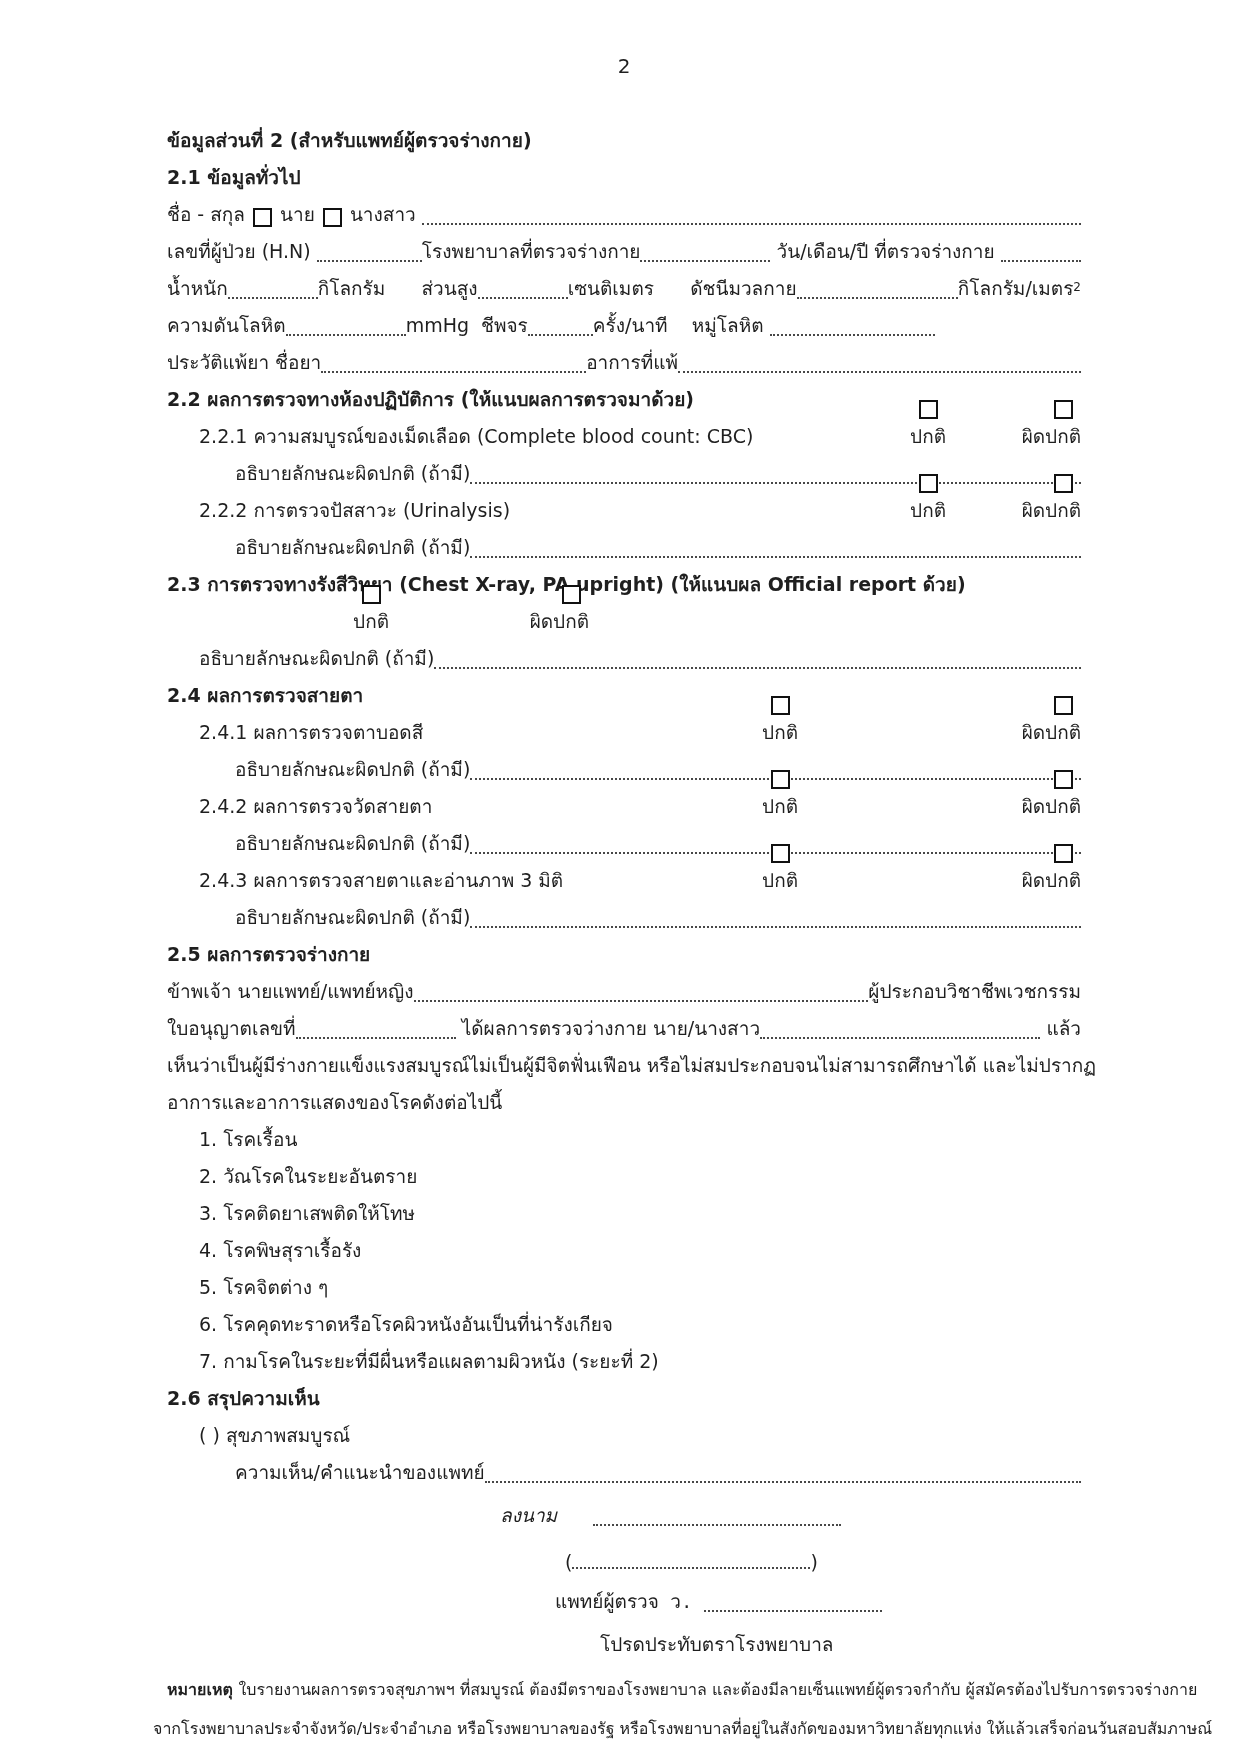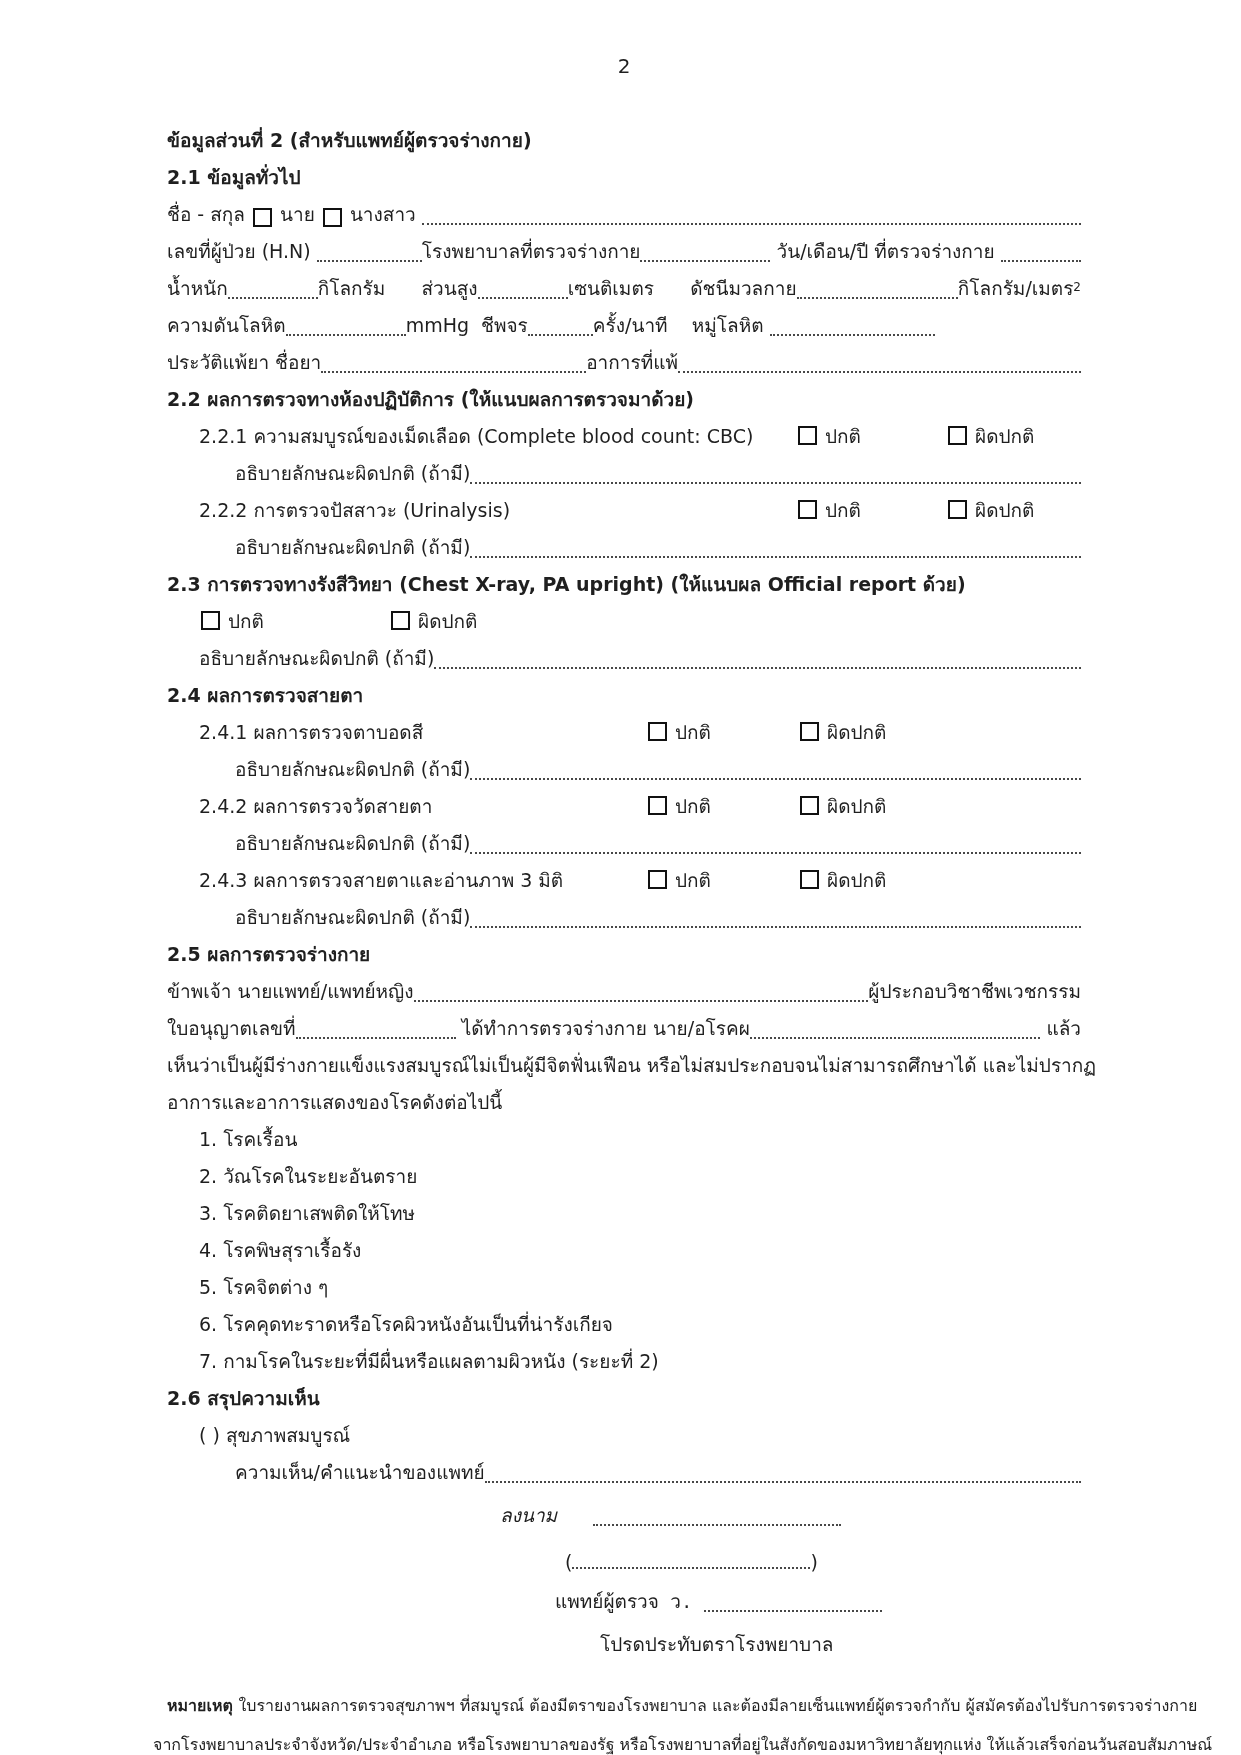--- a/index.html
+++ b/index.html
@@ -12,32 +12,32 @@
   .pagenum{text-align:center;font-size:20px;height:64px;}
   .ln{display:flex;align-items:flex-end;font-size:19px;height:37px;}
   .t,.b,.sup{white-space:pre;flex-shrink:0;}
   .b{font-weight:700;}
   .sup{font-size:12px;position:relative;top:-9px;}
   .grow{flex:1 1 auto;min-width:0;overflow:hidden;flex-shrink:1;}
   .dots{display:inline-block;border-bottom:2px dotted #474747;margin-bottom:4px;flex-shrink:0;}
   .dots.fill{flex:1 1 auto;}
   .cbx{width:19px;height:19px;border:2.5px solid #111;box-sizing:border-box;
        display:inline-block;margin:0 8px 2px 2px;flex-shrink:0;background:#fff;}
-  .cell{display:flex;align-items:center;flex-shrink:0;}
+  .cell{display:flex;align-items:flex-end;flex-shrink:0;flex-direction:column;}
   .cell-a1{width:150px}.cell-a2{width:135px}
   .cell-b1{width:152px}.cell-b2{width:283px}
   .cell-x1{width:190px}.cell-x2{width:200px}
   .ind1{padding-left:32px;}
   .ind2{padding-left:68px;}
   .sig1{padding-left:333px;height:43px;font-style:italic;}
   .sig2{padding-left:398px;height:43px;}
   .sig3{padding-left:388px;height:43px;font-family:Liberation Mono, monospace;}
   .sig4{padding-left:433px;height:43px;}
   .foot{font-size:16px;height:39px;align-items:flex-start;}
-  .gapT{margin-top:34px;}
+  .gapT{margin-top:18px;}
   .outdent{margin-left:-14px;}
 </style>
 </head>
 <body>
 
 <div class="page">
   <div class="pagenum">2</div>
   <div id="doc">
       <div class="ln h">
         <span class="b">ข้อมูลส่วนที่ 2 (สำหรับแพทย์ผู้ตรวจร่างกาย)</span>
@@ -187,21 +187,21 @@
         <span class="b">2.5 ผลการตรวจร่างกาย</span>
       </div>
       <div class="ln">
         <span class="t">ข้าพเจ้า นายแพทย์/แพทย์หญิง</span>
         <span class="dots fill"></span>
         <span class="t">ผู้ประกอบวิชาชีพเวชกรรม</span>
       </div>
       <div class="ln">
         <span class="t">ใบอนุญาตเลขที่</span>
         <span class="dots" style="width: 160px;"></span>
-        <span class="t"> ได้ทำการตรวจร่างกาย นาย/อโรคผ</span>
+        <span class="t"> ได้ผลการตรวจว่างกาย นาย/นางสาว</span>
         <span class="dots fill"></span>
         <span class="t"> แล้ว</span>
       </div>
       <div class="ln">
         <span class="t">เห็นว่าเป็นผู้มีร่างกายแข็งแรงสมบูรณ์ไม่เป็นผู้มีจิตฟั่นเฟือน หรือไม่สมประกอบจนไม่สามารถศึกษาได้ และไม่ปรากฏ</span>
       </div>
       <div class="ln">
         <span class="t">อาการและอาการแสดงของโรคดังต่อไปนี้</span>
       </div>
       <div class="ln ind1">

